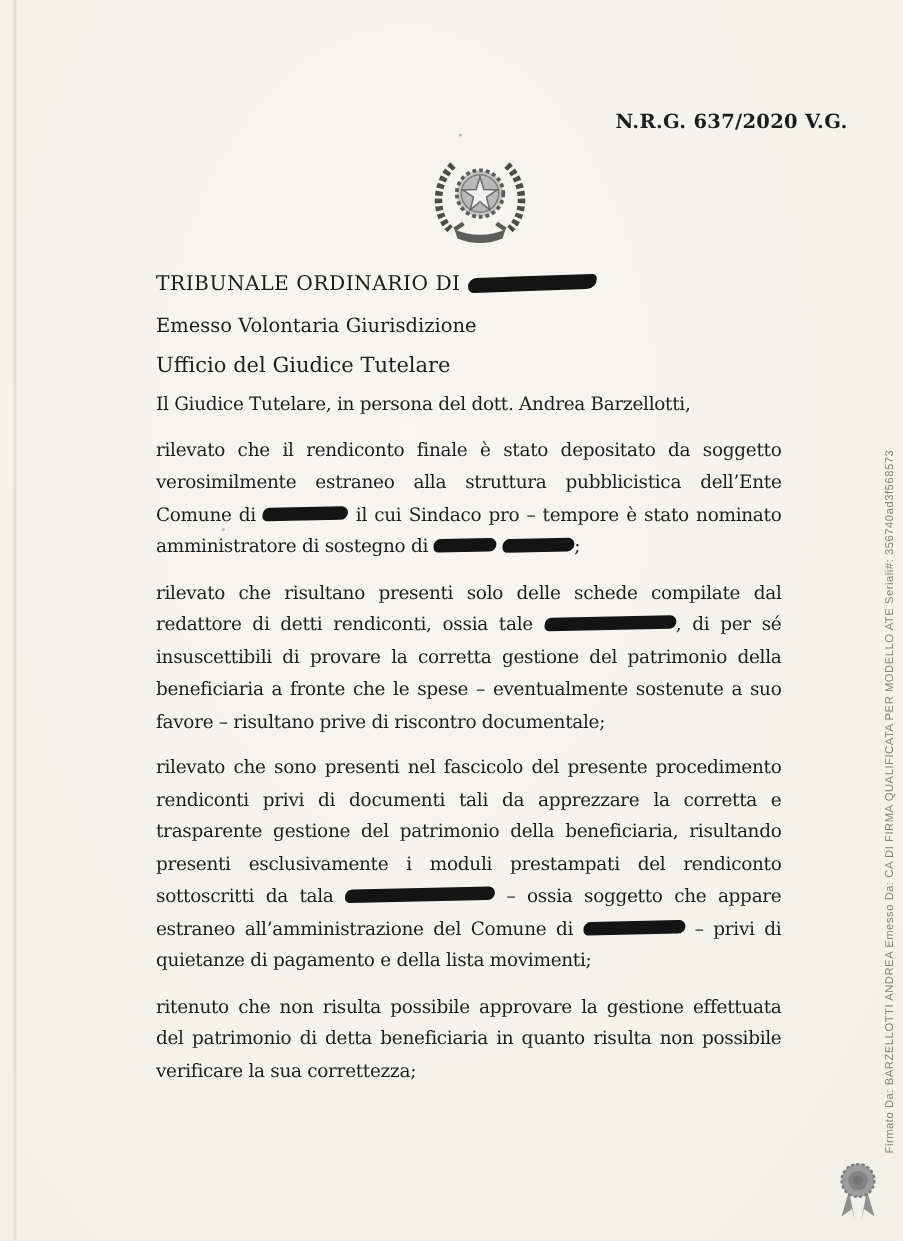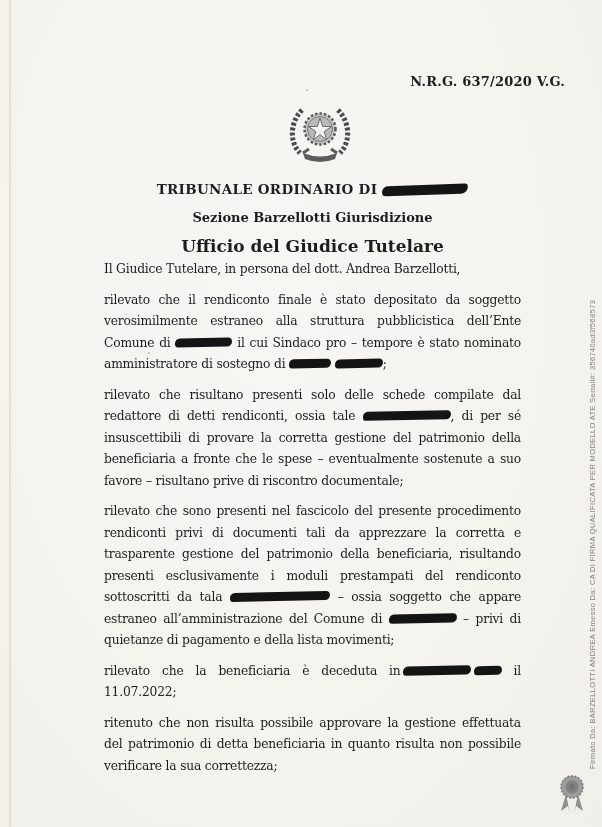--- a/index.html
+++ b/index.html
@@ -18,24 +18,24 @@
     background:#e0dbce;opacity:.8;
   }
   .scan-speck{position:absolute;border-radius:50%;background:#b9b6ae;}
   .nrg{
     position:absolute;top:74px;right:37px;
     font-size:13px;font-weight:bold;letter-spacing:.2px;
   }
   .emblem{
     position:absolute;left:287px;top:101px;width:66px;height:66px;
   }
-  .header-center{position:absolute;left:104px;width:417px;text-align:center;font-weight:bold;}
+  .header-center{position:absolute;left:104px;width:417px;font-weight:normal;}
   .court-title{top:181px;font-size:13.5px;letter-spacing:.3px;}
   .subtitle-section{top:210px;font-size:13px;}
-  .subtitle-office{top:236px;font-size:17px;}
+  .subtitle-office{top:236px;font-size:14px;}
   .body-text{
     position:absolute;left:104px;top:259px;width:417px;
     font-size:12.3px;line-height:21.5px;letter-spacing:-0.2px;
     text-align:justify;
   }
   .body-text p{margin:0 0 9px 0;}
   .redact{
     display:inline-block;vertical-align:middle;
     height:9px;background:#141414;border-radius:5px 4px 5px 3px;
     transform:rotate(-1.2deg) translateY(-1px);
@@ -71,21 +71,21 @@
       <path d="M16 52 Q33 59 50 52 L48 58 Q33 64 18 58 Z" fill="#5d5d5d"></path>
       <path d="M22 48 L16 52 M44 48 L50 52" stroke="#5d5d5d" stroke-width="3"></path>
     </svg>
   </div>
 
   <div class="header-center court-title">
     <span>TRIBUNALE ORDINARIO DI</span>
     <span class="redact title-r" style="width:86px;"></span>
   </div>
 
-  <div class="header-center subtitle-section">Sezione Barzellotti Giurisdizione</div>
+  <div class="header-center subtitle-section">Emesso Volontaria Giurisdizione</div>
   <div class="header-center subtitle-office">Ufficio del Giudice Tutelare</div>
 
   <div class="body-text">
     <p><span>Il Giudice Tutelare, in persona del dott. Andrea Barzellotti,</span></p>
 
 
     <p><span>rilevato che il rendiconto finale è stato depositato da soggetto verosimilmente estraneo alla struttura pubblicistica dell’Ente Comune di</span>
       <span class="redact" style="width:57px;"></span>
       <span>il cui Sindaco pro – tempore è stato nominato amministratore di sostegno di</span>
       <span class="redact" style="width:42px;"></span>
@@ -93,22 +93,20 @@
 
     <p><span>rilevato che risultano presenti solo delle schede compilate dal redattore di detti rendiconti, ossia tale</span>
       <span class="redact" style="width:88px;"></span><span>, di per sé insuscettibili di provare la corretta gestione del patrimonio della beneficiaria a fronte che le spese – eventualmente sostenute a suo favore – risultano prive di riscontro documentale;</span></p>
 
     <p><span>rilevato che sono presenti nel fascicolo del presente procedimento rendiconti privi di documenti tali da apprezzare la corretta e trasparente gestione del patrimonio della beneficiaria, risultando presenti esclusivamente i moduli prestampati del rendiconto sottoscritti da tala</span>
       <span class="redact" style="width:100px;"></span>
       <span>– ossia soggetto che appare estraneo all’amministrazione del Comune di</span>
       <span class="redact" style="width:68px;"></span>
       <span>– privi di quietanze di pagamento e della lista movimenti;</span></p>
 
-    <p><span>rilevato che la beneficiaria è deceduta in</span><span class="redact" style="width:68px;margin-left:2px;"></span><span class="redact" style="width:28px;margin-left:3px;"></span>
-      <span>il 11.07.2022;</span></p>
 
     <p><span>ritenuto che non risulta possibile approvare la gestione effettuata del patrimonio di detta beneficiaria in quanto risulta non possibile verificare la sua correttezza;</span></p>
   </div>
 
   <div class="vertical-signature">Firmato Da: BARZELLOTTI ANDREA Emesso Da: CA DI FIRMA QUALIFICATA PER MODELLO ATE Seriali#: 356740ad3f568573</div>
 
   <div class="rosette">
     <svg width="34" height="44" viewBox="0 0 34 44">
       <path d="M11 21 L6 38 L13 33 L15 41 Z" fill="#8f8f8f"></path>
       <path d="M23 21 L28 38 L21 33 L19 41 Z" fill="#8f8f8f"></path>

